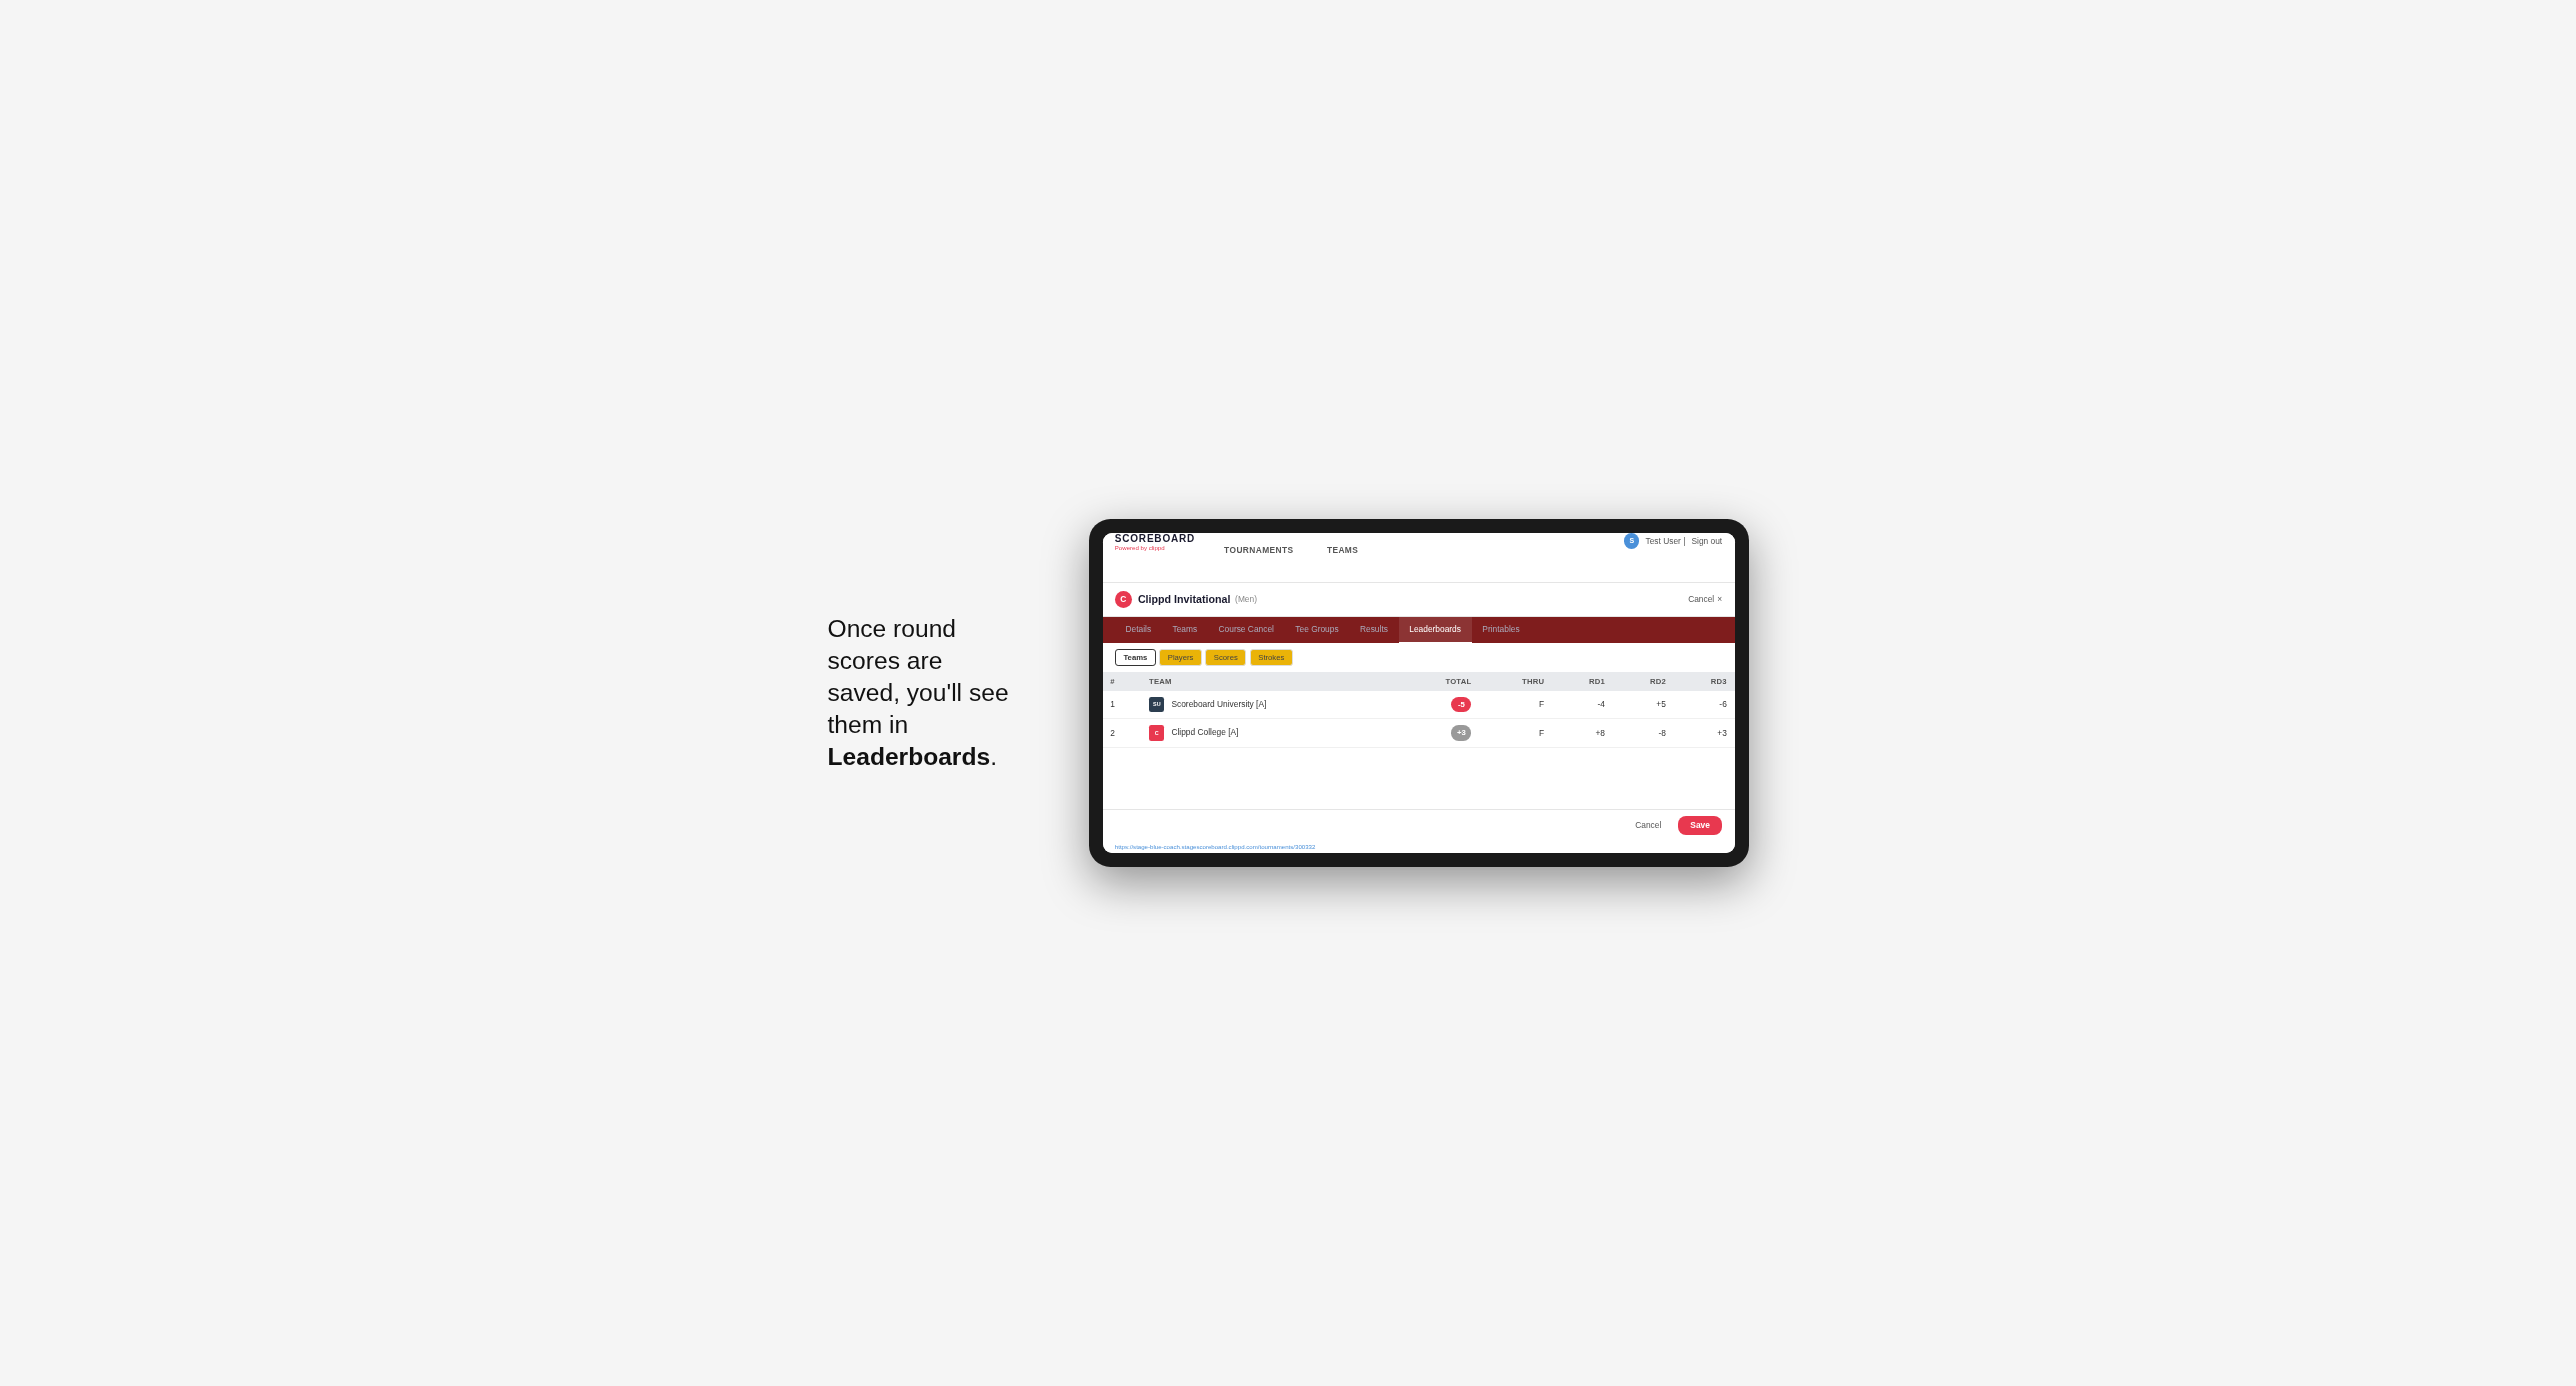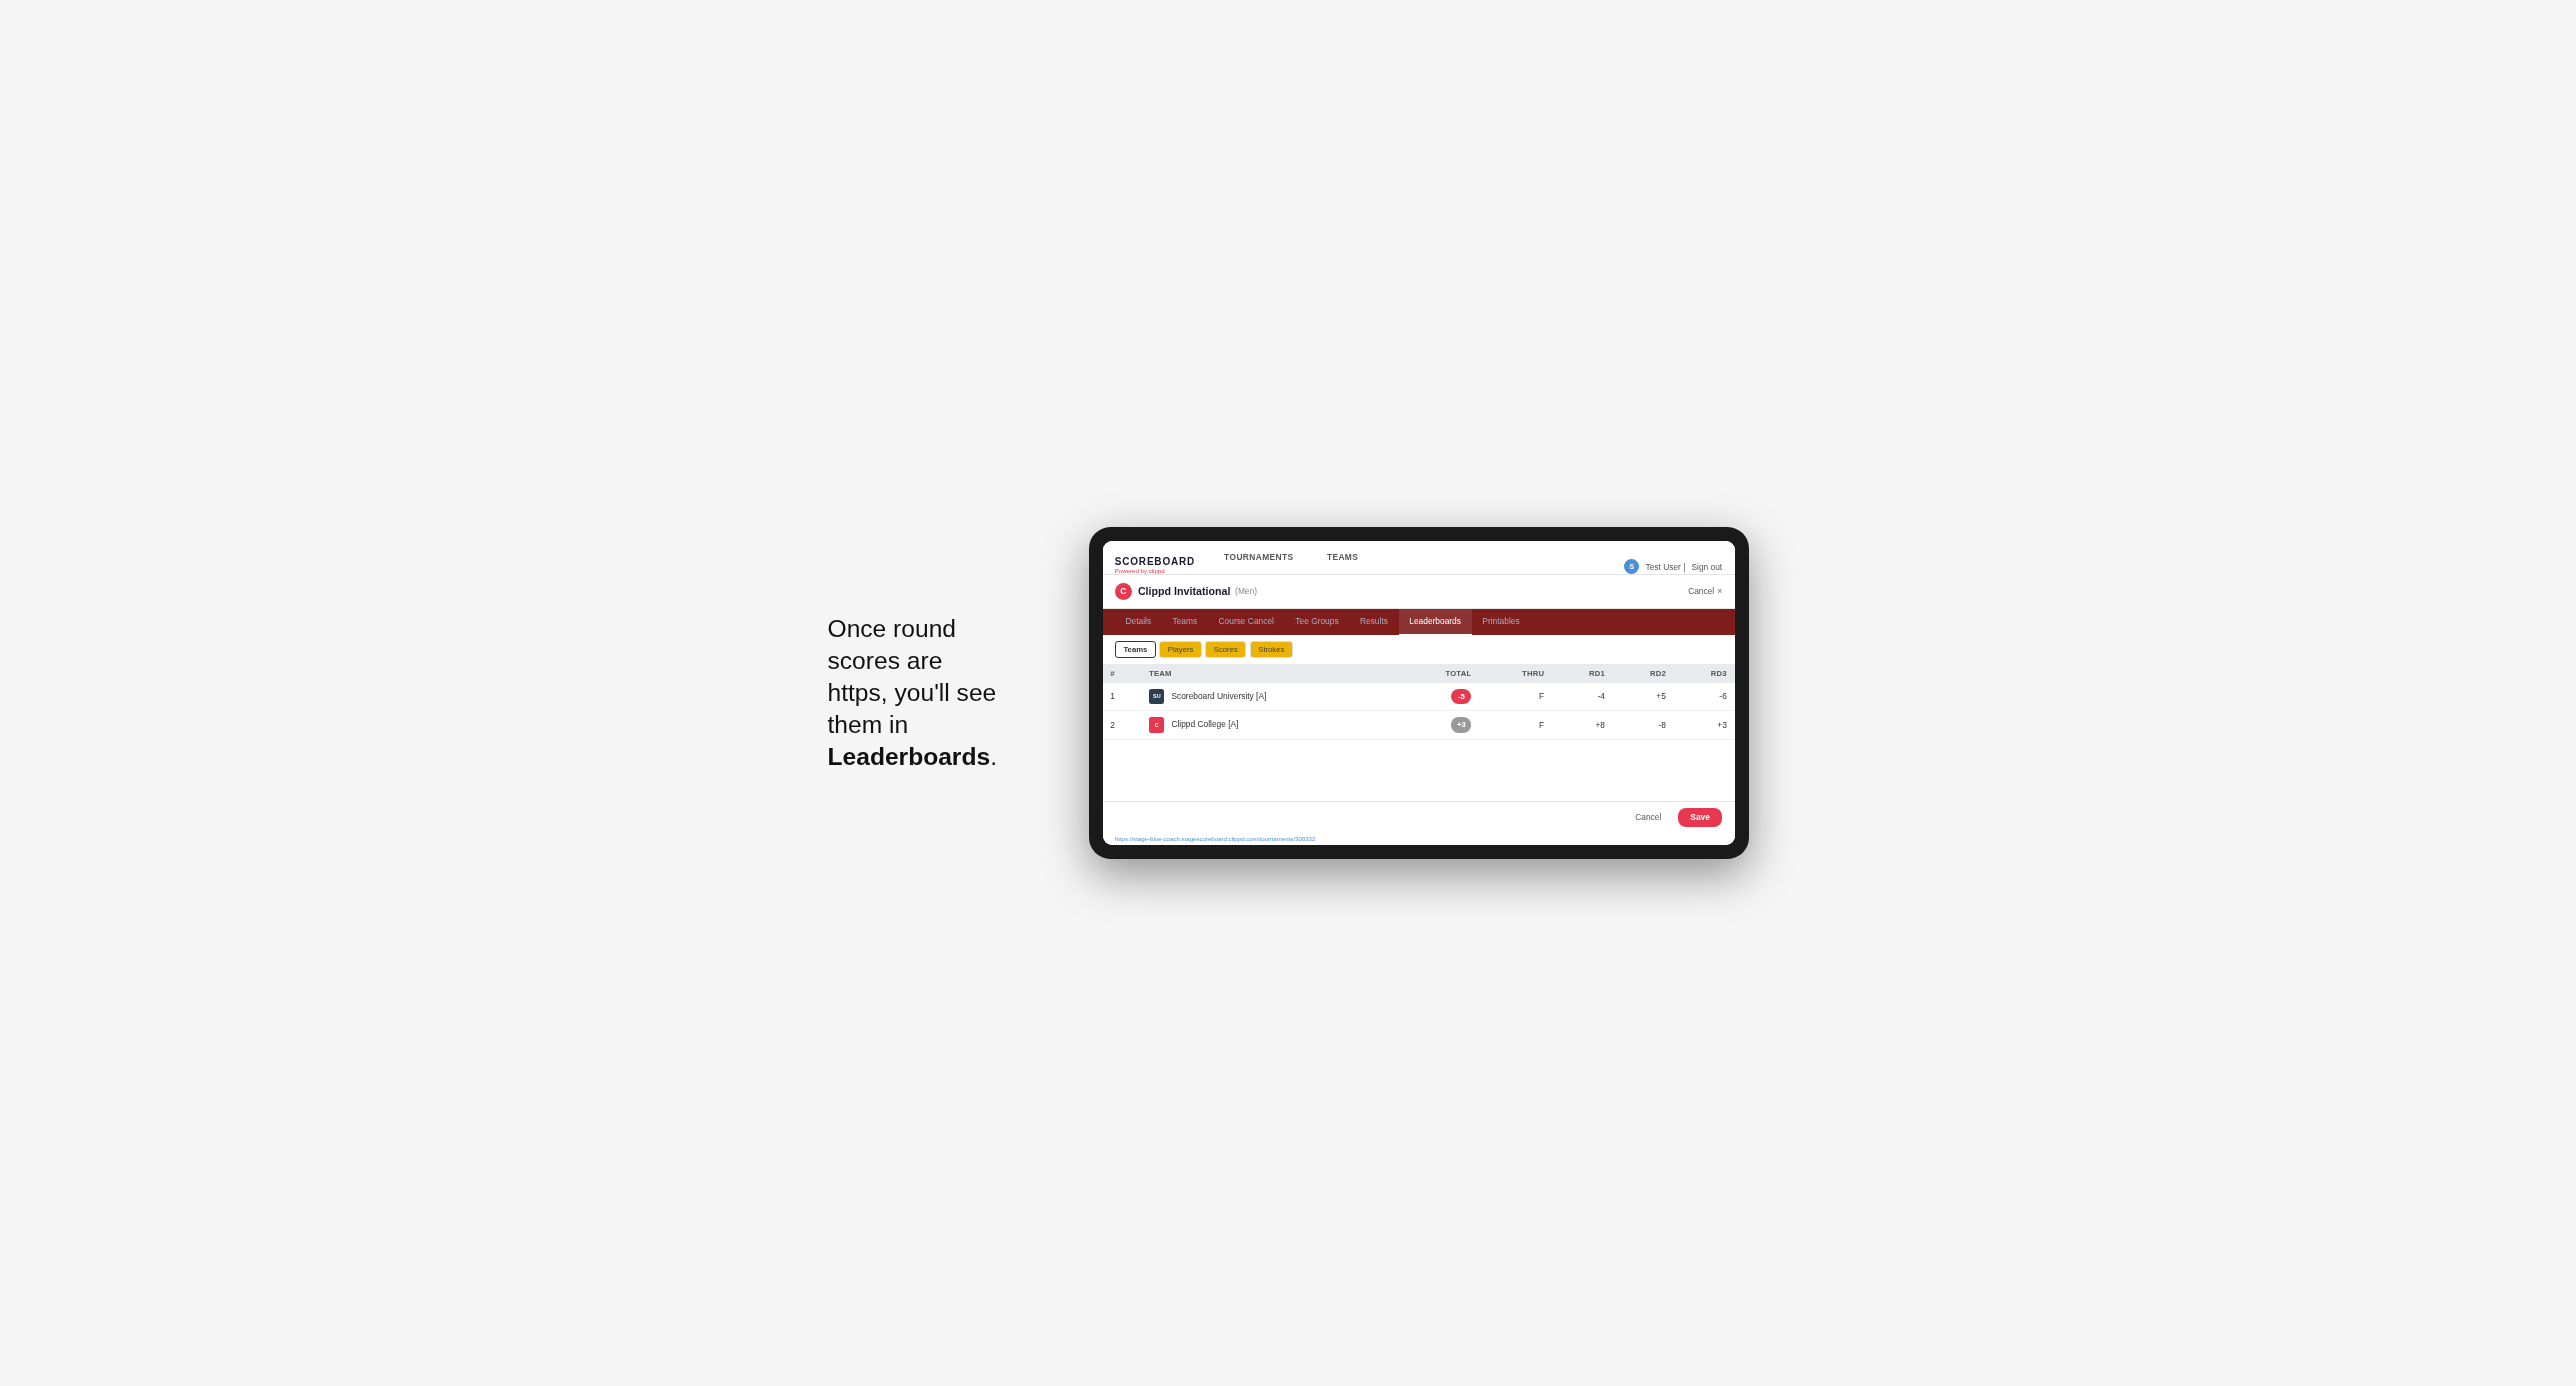--- a/index.html
+++ b/index.html
@@ -46,23 +46,23 @@
       overflow: hidden;
       display: flex;
       flex-direction: column;
     }
 
     
     .top-nav {
       background: #fff;
       border-bottom: 0.8px solid #e5e5e5;
       display: flex;
-      align-items: flex-end;
+      align-items: flex-start;
       padding: 0 12.3px;
-      height: 34px;
+      height: 50px;
     }
 
     .logo-area {
       display: flex;
       flex-direction: column;
       margin-right: 18.4px;
     }
     .logo-text {
       font-size: 10px;
       font-weight: 800;
@@ -321,21 +321,21 @@
     }
   </style>
 </head>
 <body>
 
 <div class="page-wrapper">
 
   <div class="left-text">
     <span>Once round</span><br>
     <span>scores are</span><br>
-    <span>https, you'll see</span><br>
+    <span>saved, you'll see</span><br>
     <span>them in</span><br>
     <strong>Leaderboards</strong><span>.</span>
   </div>
 
   <div class="tablet">
     <div class="tablet-screen">
 
       <div class="top-nav">
         <div class="logo-area">
           <span class="logo-text">SCOREBOARD</span>

